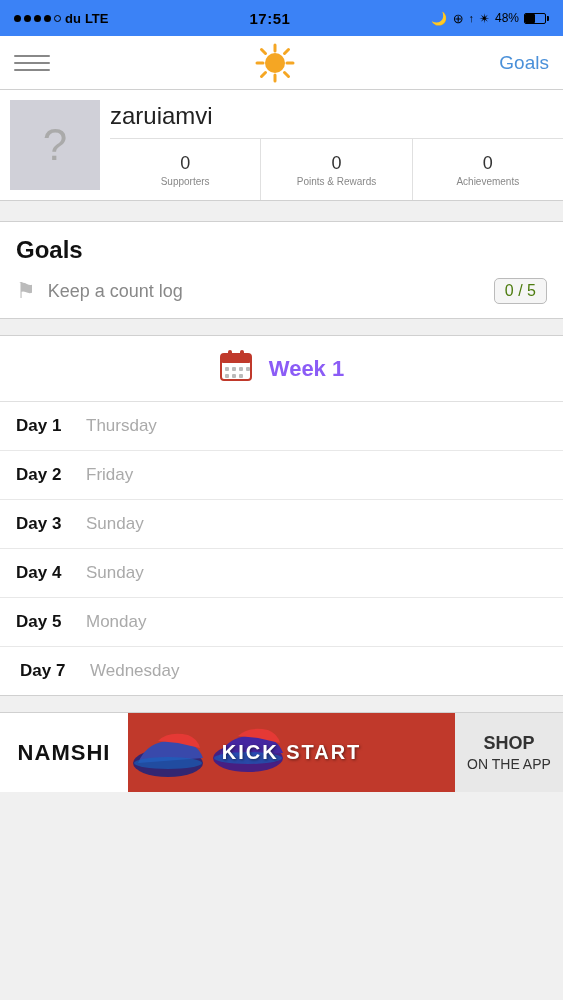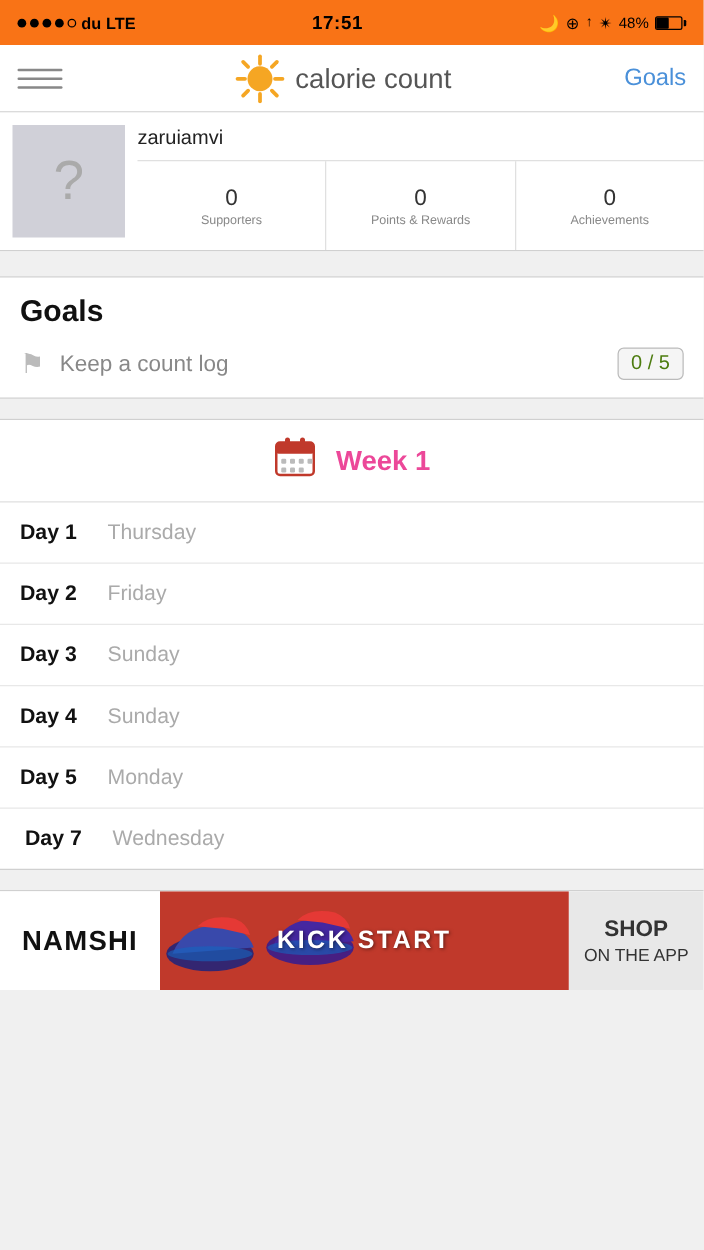--- a/index.html
+++ b/index.html
@@ -6,21 +6,21 @@
     * { margin: 0; padding: 0; box-sizing: border-box; }
     body {
       width: 563px;
       font-family: -apple-system, 'Helvetica Neue', Helvetica, Arial, sans-serif;
       background: #f0f0f0;
       font-size: 16px;
     }
 
     
     .status-bar {
-      background: #f97316;
+      background: #3b82f6;
       display: flex;
       align-items: center;
       justify-content: space-between;
       padding: 6px 14px;
       height: 36px;
     }
     .status-left {
       display: flex;
       align-items: center;
       gap: 4px;
@@ -101,21 +101,21 @@
       margin: 10px;
     }
     .avatar-q {
       font-size: 44px; color: #aaa; font-weight: 200;
     }
     .profile-right {
       flex: 1;
       display: flex; flex-direction: column;
     }
     .username {
-      font-size: 16px; font-weight: 500;
+      font-size: 24px; font-weight: 500;
       padding: 12px 0 8px 0;
       color: #222;
     }
     .stats-row {
       display: flex;
       border-top: 1px solid #e0e0e0;
       flex: 1;
     }
     .stat-item {
       flex: 1;
@@ -176,21 +176,21 @@
     .week-header {
       display: flex; align-items: center; justify-content: center;
       padding: 12px 16px;
       border-bottom: 1px solid #e0e0e0;
       gap: 16px;
     }
     .calendar-icon {
       font-size: 28px;
     }
     .week-title {
-      font-size: 22px; font-weight: 700; color: #ec4899;
+      font-size: 22px; font-weight: 700; color: #8b5cf6;
     }
     .day-row {
       display: flex; align-items: center;
       padding: 14px 16px;
       border-bottom: 1px solid #e8e8e8;
     }
     .day-row:last-child { border-bottom: none; padding-left: 20px; }
     .day-label {
       font-size: 17px; font-weight: 700; color: #111;
       width: 70px;
@@ -294,21 +294,20 @@
         <line x1="20" y1="2" x2="20" y2="8"></line>
         <line x1="20" y1="32" x2="20" y2="38"></line>
         <line x1="2" y1="20" x2="8" y2="20"></line>
         <line x1="32" y1="20" x2="38" y2="20"></line>
         <line x1="6.5" y1="6.5" x2="10.5" y2="10.5"></line>
         <line x1="29.5" y1="29.5" x2="33.5" y2="33.5"></line>
         <line x1="33.5" y1="6.5" x2="29.5" y2="10.5"></line>
         <line x1="10.5" y1="29.5" x2="6.5" y2="33.5"></line>
       </g>
     </svg>
-    <span class="logo-text">calorie count</span>
   </div>
   <div class="nav-goals-btn">Goals</div>
 </div>
 
 <div class="profile-section">
   <div class="avatar-wrap">
     <span class="avatar-q">?</span>
   </div>
   <div class="profile-right">
     <span class="username">zaruiamvi</span>

